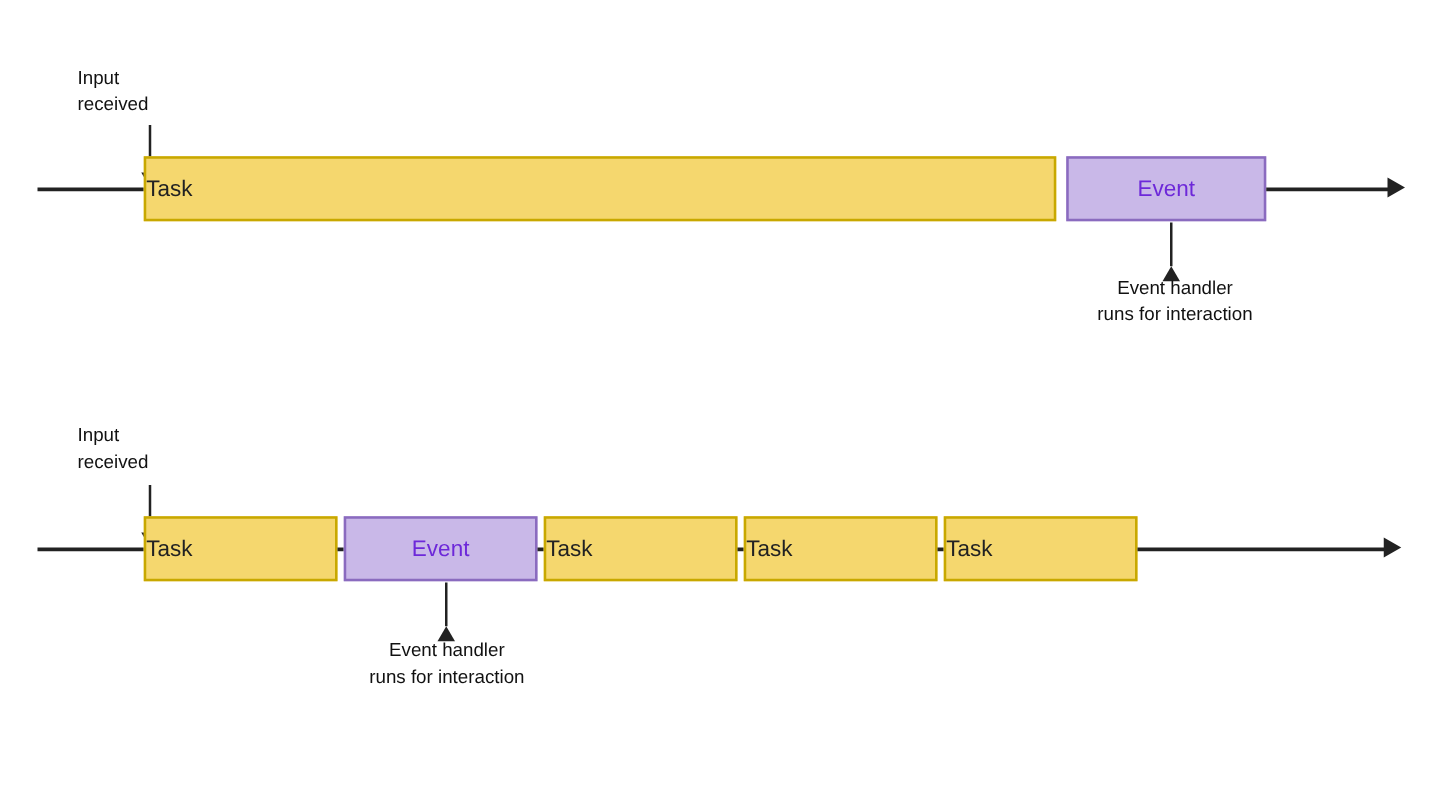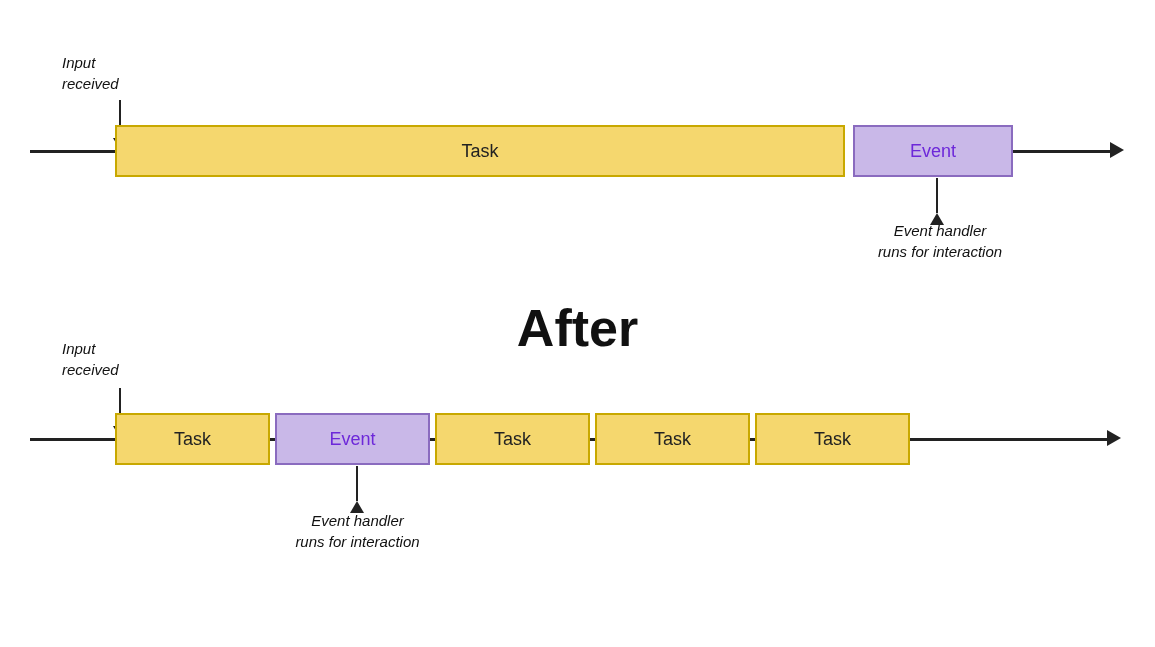--- a/index.html
+++ b/index.html
@@ -44,21 +44,20 @@
       border-left: 14px solid #222;
     }
 
     
     .task-block {
       position: absolute;
       background: #f5d76e;
       border: 2.5px solid #c8a800;
       display: flex;
       align-items: center;
-      justify-content: center;
       font-size: 18px;
       font-weight: 500;
       color: #222;
     }
 
     
     .event-block {
       position: absolute;
       background: #c9b8e8;
       border: 2.5px solid #8a6bbf;
@@ -70,21 +69,20 @@
       color: #6d28d9;
     }
 
     
     .annotation {
       position: absolute;
       font-size: 15px;
       color: #111;
       line-height: 1.4;
       text-align: center;
-      font-style: italic;
     }
 
     
     .v-arrow {
       position: absolute;
       display: flex;
       flex-direction: column;
       align-items: center;
     }
     .v-arrow-line {
@@ -146,21 +144,20 @@
   <div class="v-arrow" style="top: 178px; left: 930px; flex-direction: column-reverse; align-items: center; display: flex;">
     <div class="v-arrow-head-up"></div>
     <div class="v-arrow-line" style="height: 35px;"></div>
   </div>
 
   <div class="annotation" style="top: 220px; left: 860px; width: 160px;">
     <span style="white-space: pre-line;">Event handler
 runs for interaction</span>
   </div>
 
-  <div class="section-title" style="top: 298px; left: 0; right: 0;">After</div>
 
   <div class="annotation" style="top: 338px; left: 62px; width: 90px; text-align: left;">
     <span style="white-space: pre-line;">Input
 received</span>
   </div>
 
   <div class="v-arrow" style="top: 388px; left: 113px;">
     <div class="v-arrow-line" style="height: 38px;"></div>
     <div class="v-arrow-head-down"></div>
   </div>

